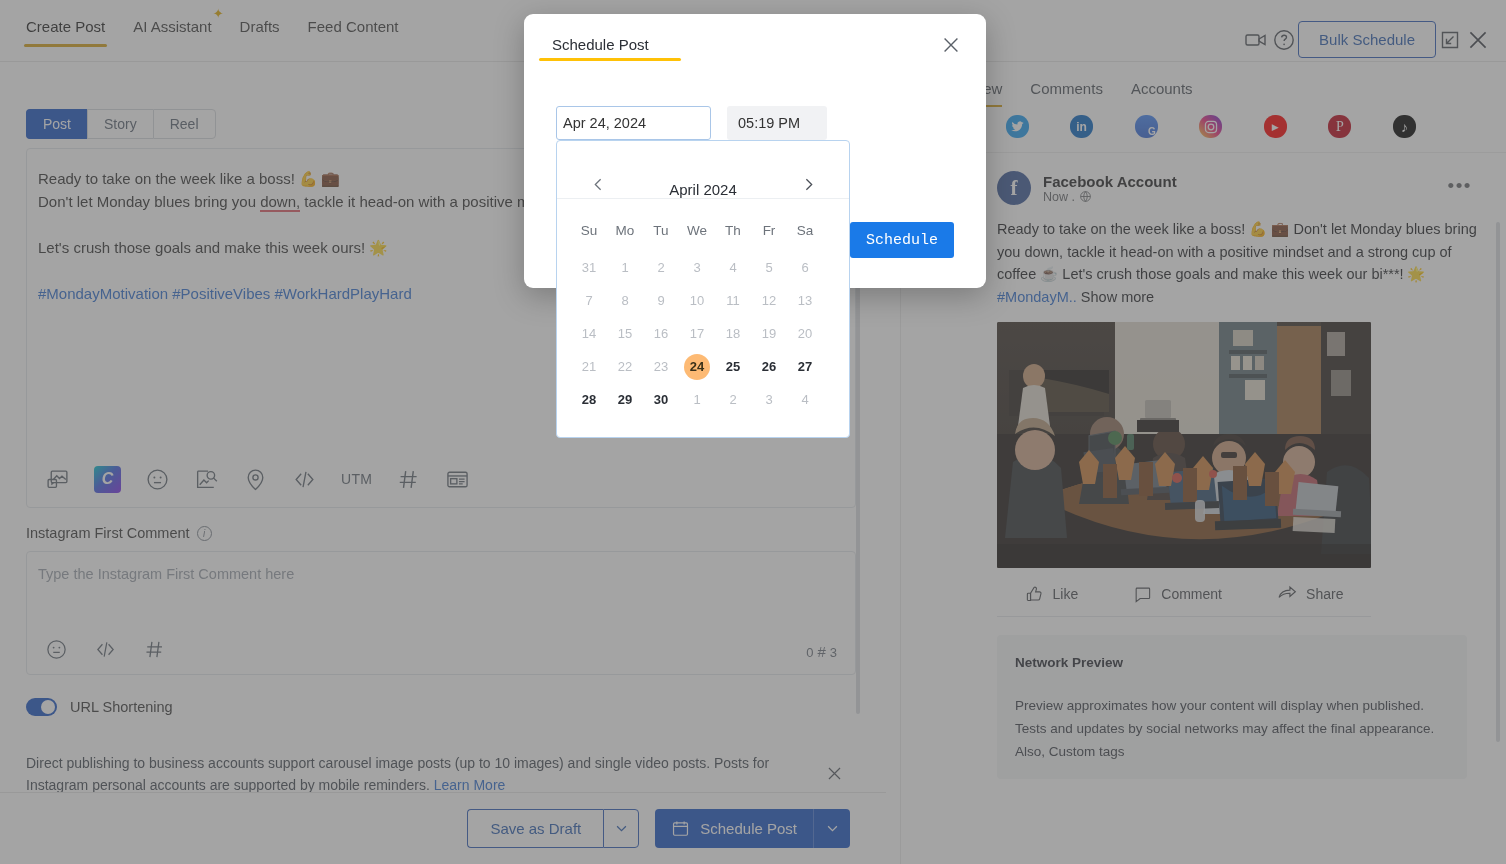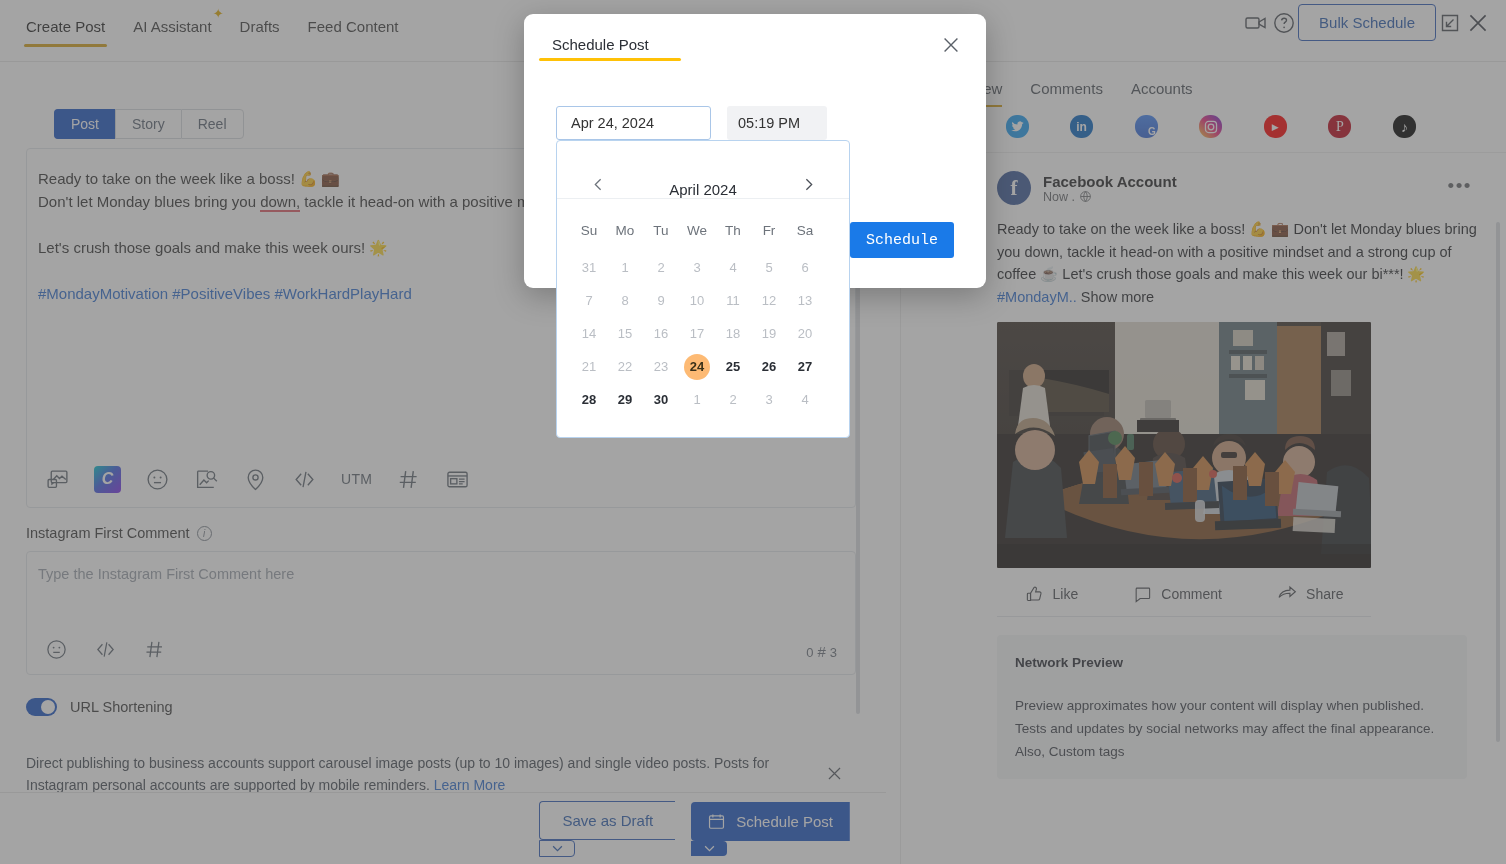--- a/index.html
+++ b/index.html
@@ -30,41 +30,41 @@
   }
   .tab.active { color: #1f1f1f; }
   .tab.active::after {
     content: ""; position: absolute; left: 12px; right: 12px; bottom: 0;
     height: 3px; background: #d4a017; border-radius: 2px;
   }
   .sparkle {
     position: absolute; top: -8px; right: 2px; font-size: 13px; color: #e0a800;
   }
   .topbar-right {
-    position: absolute; right: 14px; top: 4px;
+    position: absolute; right: 14px; top: 21px;
     display: flex; align-items: center; 
   }
   .icon-btn { width: 28px; height: 28px; display: flex; align-items: center; justify-content: center; cursor: pointer; color:#444; }
   .bulk-btn {
     border: 1px solid #2d5bb9; color: #2a5db0; background: #fff;
     font-size: 15px; padding: 9px 20px; border-radius: 4px; cursor: pointer;
   }
 
   
   .composer {
     position: absolute; left: 0; top: 62px; width: 900px; height: 802px;
     background: #fff;
   }
   .seg { position: absolute; left: 26px; top: 47px; display: flex; }
   .seg div {
     border: 1px solid #d5d9de; font-size: 14px; padding: 6px 16px; cursor: pointer;
     color: #5a6472; background: #fff; border-right: none;
   }
   .seg div:last-child { border-right: 1px solid #d5d9de; border-radius: 0 4px 4px 0;}
-  .seg div:first-child { border-radius: 4px 0 0 4px; margin-left: 28px; }
+  .seg div:first-child { border-radius: 4px 0 0 4px; }
   .seg div.on { background: #1a54c4; color: #fff; border-color: #1a54c4; }
 
   .editor {
     position: absolute; left: 26px; top: 86px; width: 830px; height: 360px;
     border: 1px solid #e3e6ea; border-radius: 4px; background: #fff;
   }
   .editor .body { padding: 18px 11px 0 11px; font-size: 15px; color: #333; line-height: 23px; }
   .editor .body p { margin-bottom: 0; }
   .spacer-line { height: 23px; }
   .misspell { border-bottom: 2px solid #e05c66; }
@@ -118,21 +118,21 @@
   .collab {
     position: absolute; left: 26px; top: 748px;
     font-size: 14.5px; color: #2f6fd0; cursor: pointer;
   }
 
   .footer {
     position: absolute; left: 0; bottom: 0; width: 886px; height: 72px;
     border-top: 1px solid #e6e6e6; display: flex; align-items: center;
     justify-content: flex-end; gap: 16px; padding-right: 36px; background:#fff;
   }
-  .btn-group { display: flex; flex-direction: column; }
+  .btn-group { display: flex; }
   .btn-draft {
     border: 1px solid #2d5bb9; color: #2a5db0; background: #fff; font-size: 15px;
     padding: 10px 22px; border-radius: 4px 0 0 4px; cursor: pointer; border-right: none;
   }
   .btn-draft-car {
     border: 1px solid #2d5bb9; color: #2a5db0; background: #fff;
     border-radius: 0 4px 4px 0; width: 36px; display: flex; align-items: center;
     justify-content: center; cursor: pointer;
   }
   .btn-sched {
@@ -209,21 +209,21 @@
     height: 3px; background: #ffc107; border-radius: 2px;
   }
   .modal-x { position: absolute; right: 24px; top: 20px; cursor: pointer; color: #5a6068; }
   .modal-inner {
     position: absolute; left: 18px; top: 70px; right: 18px; bottom: 14px;
     background: #fff; border-radius: 5px;
   }
   .dt-row { position: absolute; left: 14px; top: 22px; display: flex; gap: 16px; }
   .date-input {
     width: 155px; height: 34px; border: 1px solid #a9c6e8; border-radius: 3px;
-    font-size: 14.5px; color: #333; padding: 0 14px; display: flex; align-items: center;
+    font-size: 14.5px; color: #333; padding: 0 6px; display: flex; align-items: center;
     background: #fff; cursor: text;
   }
   .time-input {
     width: 100px; height: 34px; background: #f1f2f4; border-radius: 3px;
     font-size: 14.5px; color: #333; padding: 0 11px; display: flex; align-items: center; cursor: text;
   }
   .sched-btn {
     position: absolute; right: 14px; top: 138px; width: 104px; height: 36px;
     background: #1a7ae8; color: #fff; font-size: 15px; border-radius: 3px;
     display: flex; align-items: center; justify-content: center; cursor: pointer; font-family: Liberation Mono, monospace;

